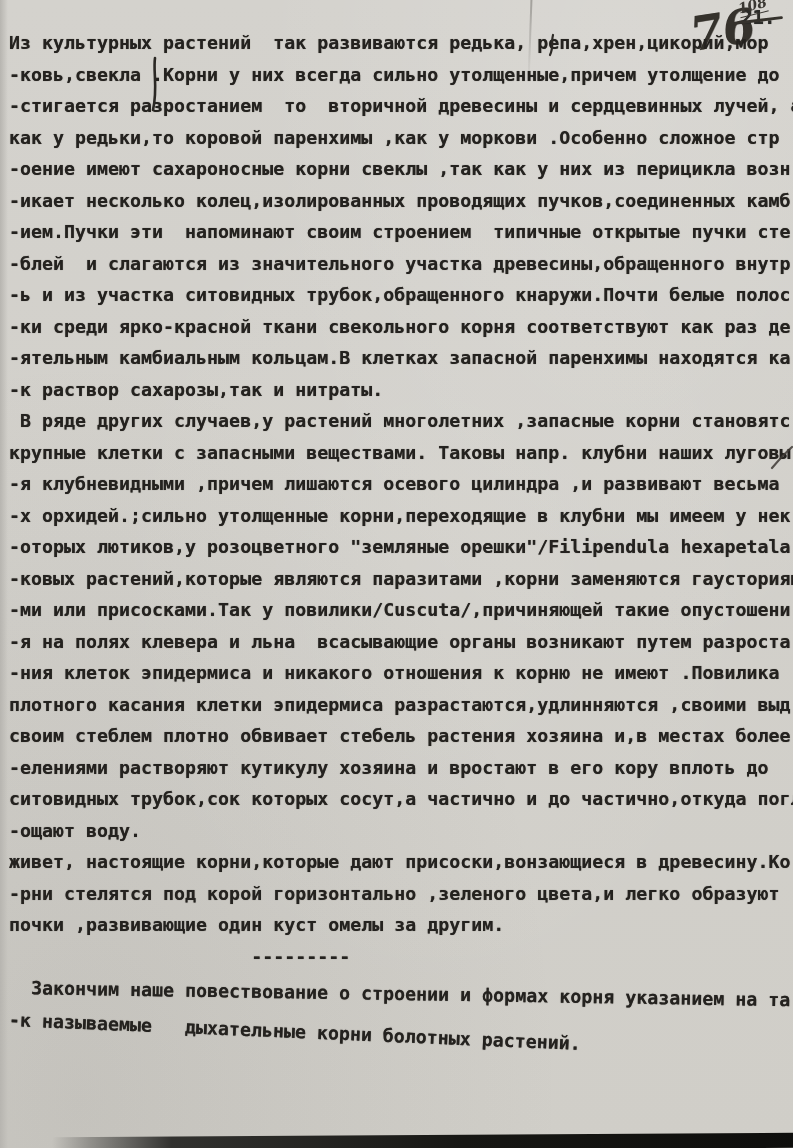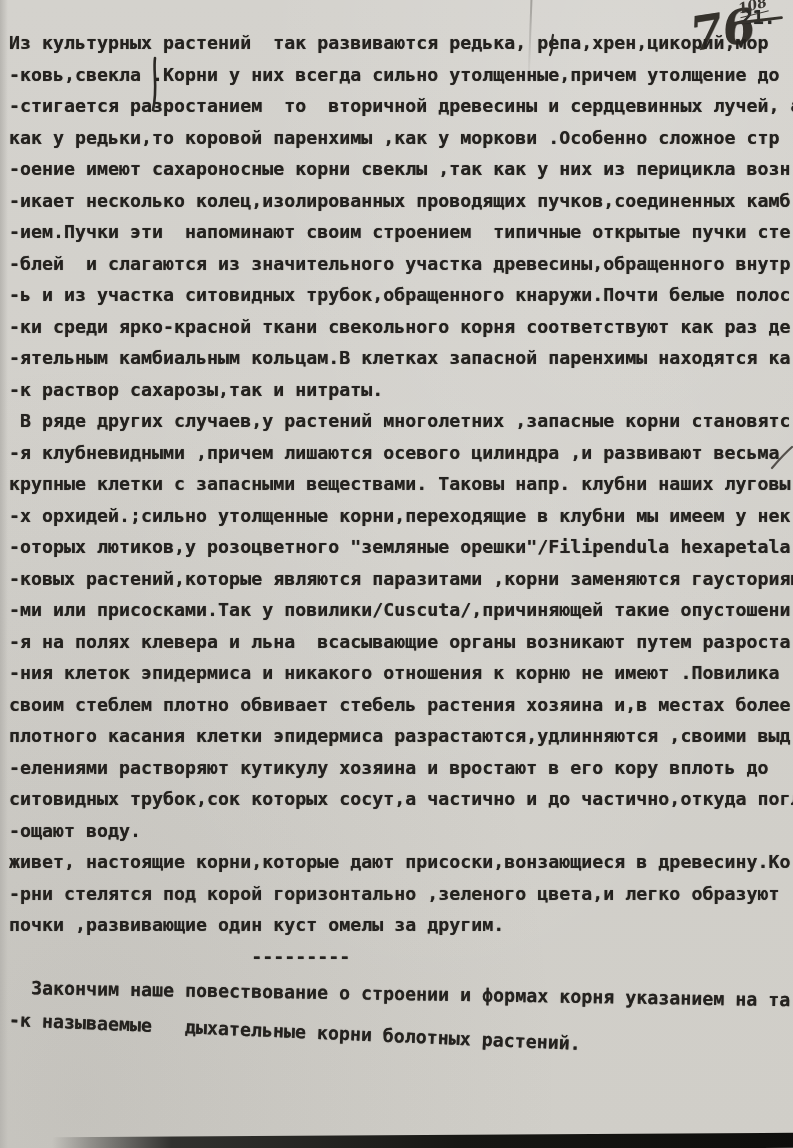--- a/index.html
+++ b/index.html
@@ -105,30 +105,30 @@
     <div class="ln">как у редьки,то коровой паренхимы ,как у моркови .Особенно сложное стр</div>
     <div class="ln">-оение имеют сахароносные корни свеклы ,так как у них из перицикла возн</div>
     <div class="ln">-икает несколько колец,изолированных проводящих пучков,соединенных камб</div>
     <div class="ln">-ием.Пучки эти  напоминают своим строением  типичные открытые пучки сте</div>
     <div class="ln">-блей  и слагаются из значительного участка древесины,обращенного внутр</div>
     <div class="ln">-ь и из участка ситовидных трубок,обращенного кнаружи.Почти белые полос</div>
     <div class="ln">-ки среди ярко-красной ткани свекольного корня соответствуют как раз де</div>
     <div class="ln">-ятельным камбиальным кольцам.В клетках запасной паренхимы находятся ка</div>
     <div class="ln">-к раствор сахарозы,так и нитраты.</div>
     <div class="ln"> В ряде других случаев,у растений многолетних ,запасные корни становятс</div>
+    <div class="ln">крупные клетки с запасными веществами. Таковы напр. клубни наших луговы</div>
     <div class="ln">-я клубневидными ,причем лишаются осевого цилиндра ,и развивают весьма</div>
-    <div class="ln">крупные клетки с запасными веществами. Таковы напр. клубни наших луговы</div>
     <div class="ln">-х орхидей.;сильно утолщенные корни,переходящие в клубни мы имеем у нек</div>
     <div class="ln">-оторых лютиков,у розоцветного "земляные орешки"/Filipendula hexapetala</div>
     <div class="ln">-ковых растений,которые являются паразитами ,корни заменяются гаусториям</div>
     <div class="ln">-ми или присосками.Так у повилики/Cuscuta/,причиняющей такие опустошени</div>
     <div class="ln">-я на полях клевера и льна  всасывающие органы возникают путем разроста</div>
     <div class="ln">-ния клеток эпидермиса и никакого отношения к корню не имеют .Повилика</div>
+    <div class="ln">плотного касания клетки эпидермиса разрастаются,удлинняются ,своими выд</div>
     <div class="ln">своим стеблем плотно обвивает стебель растения хозяина и,в местах более</div>
-    <div class="ln">плотного касания клетки эпидермиса разрастаются,удлинняются ,своими выд</div>
     <div class="ln">-елениями растворяют кутикулу хозяина и вростают в его кору вплоть до</div>
     <div class="ln">ситовидных трубок,сок которых сосут,а частично и до частично,откуда погл</div>
     <div class="ln">-ощают воду.</div>
     <div class="ln">живет, настоящие корни,которые дают присоски,вонзающиеся в древесину.Ко</div>
     <div class="ln">-рни стелятся под корой горизонтально ,зеленого цвета,и легко образуют</div>
     <div class="ln">почки ,развивающие один куст омелы за другим.</div>
     <div class="ln">                      ---------</div>
     <div class="ln tilt1">  Закончим наше повествование о строении и формах корня указанием на та</div>
     <div class="ln tilt2">-к называемые   дыхательные корни болотных растений.</div>
   </div>

